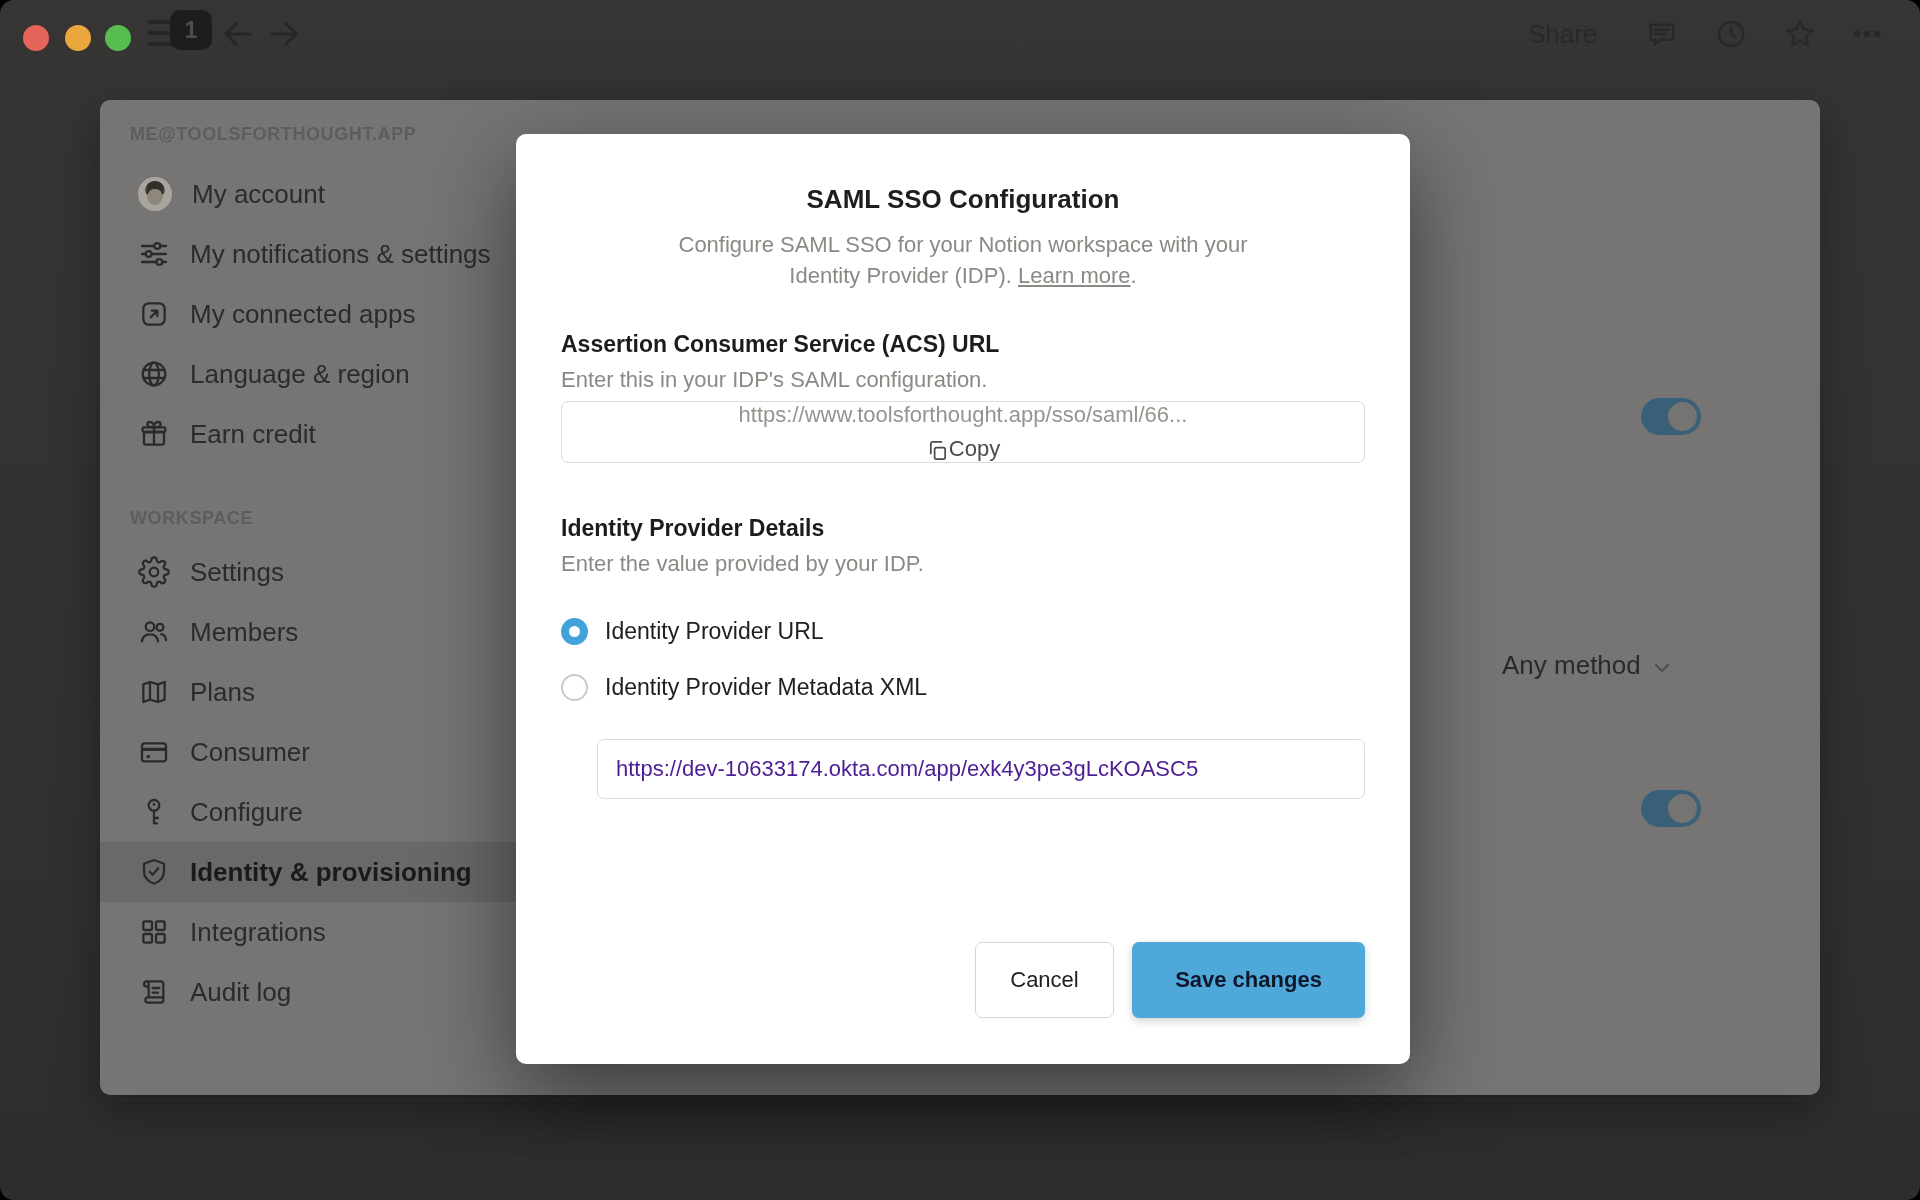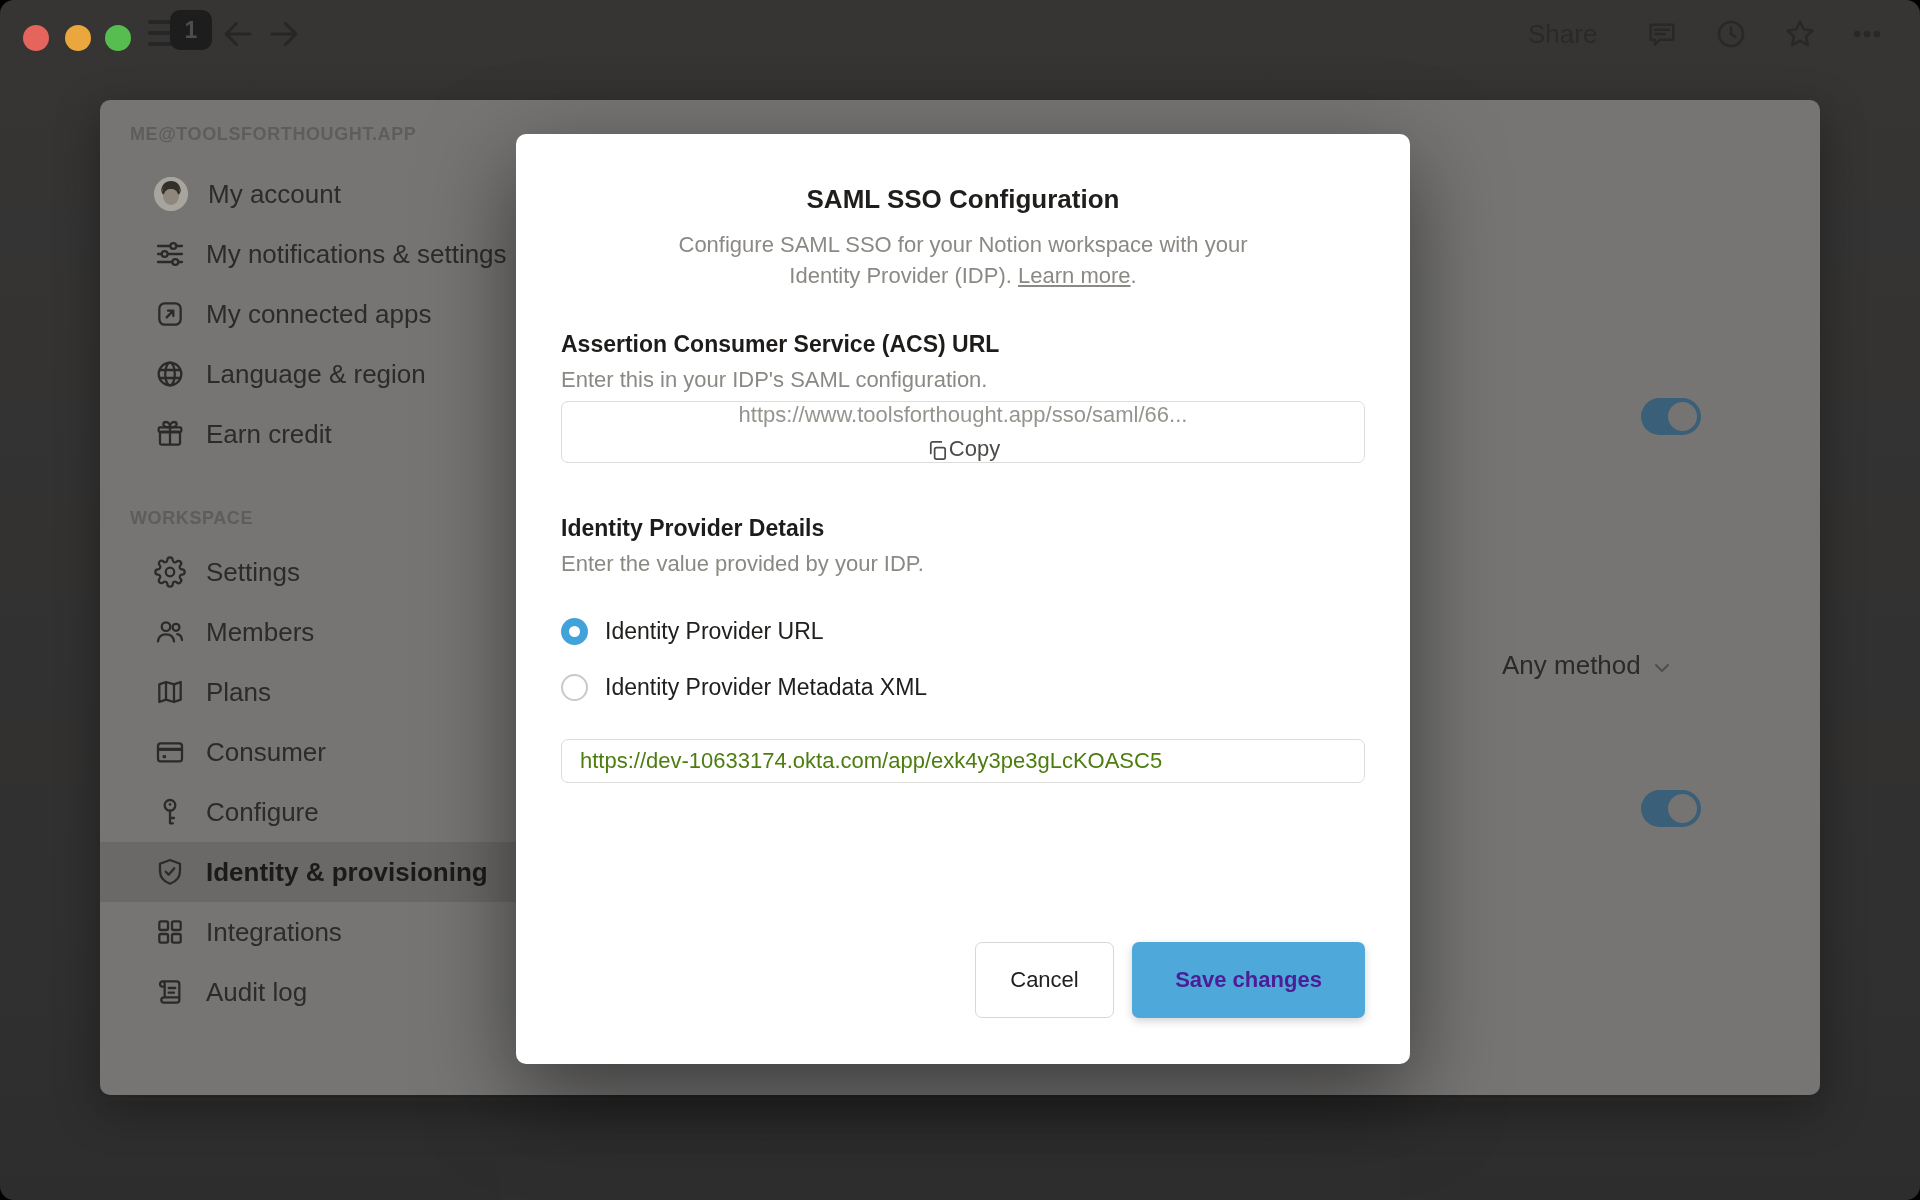--- a/index.html
+++ b/index.html
@@ -21,21 +21,21 @@
 
   
   .settings-panel { position:absolute; left:100px; top:100px; width:1720px; height:995px; background:#767574; border-radius:10px; box-shadow:0 14px 44px rgba(0,0,0,.35); }
   .sidebar { position:absolute; left:0; top:0; width:440px; height:100%; }
   .side-header { position:absolute; left:30px; font-size:18px; font-weight:600; letter-spacing:.6px; color:#5e5d5c; }
   .acct-header { top:24px; }
   .ws-header { top:408px; }
   .rows { position:absolute; left:0; right:0; }
   .rows.acct { top:64px; }
   .rows.ws { top:442px; }
-  .row { height:60px; display:flex; align-items:center; padding-left:54px; gap:20px; color:#2c2b2a; font-size:26px; white-space:nowrap; }
+  .row { height:60px; display:flex; align-items:center; padding-left:38px; gap:20px; color:#2c2b2a; font-size:26px; white-space:nowrap; }
   .row .icn { width:32px; height:32px; flex:0 0 32px; color:#2b2a29; display:flex; align-items:center; justify-content:center; }
   .row.selected { background:#6a6968; font-weight:700; color:#1b1a19; }
   .avatar { width:34px; height:34px; border-radius:50%; overflow:hidden; background:#a8a49e; flex:0 0 34px; }
   .bgtoggle { position:absolute; width:60px; height:37px; border-radius:19px; background:#3a5f78; }
   .bgtoggle .knob { position:absolute; right:4px; top:4px; width:29px; height:29px; border-radius:50%; background:#757473; }
   .any-method { position:absolute; left:1402px; top:550px; display:flex; align-items:center; gap:9px; font-size:26px; color:#2b2a29; }
   .any-method svg { width:24px; height:24px; color:#4f4e4d; margin-top:4px; }
   .page-notch { position:absolute; left:500px; top:1155px; width:900px; height:45px; border-radius:14px 14px 0 0; background:#2f2e2e; }
   .panel-underline { position:absolute; left:100px; top:1098px; width:1720px; height:3px; background:#2a2929; opacity:.5; }
 
@@ -52,25 +52,25 @@
   .copy-btn { display:flex; align-items:flex-end; color:#4c4b49; font-size:22px; cursor:pointer; }
   .copy-btn svg { width:23px; height:23px; }
   .idp-heading { margin-top:52px; }
   .radio-row { display:flex; align-items:center; gap:17px; height:56px; }
   .radio-row.first { margin-top:26px; }
   .radio { width:27px; height:27px; border-radius:50%; flex:0 0 27px; position:relative; }
   .radio.on { background:#42a3db; }
   .radio.on::after { content:""; position:absolute; left:8px; top:8px; width:11px; height:11px; border-radius:50%; background:#fff; }
   .radio.off { border:2px solid #c9c9c7; background:#fff; }
   .radio-label { font-size:23px; color:#21201e; }
-  .idp-input { margin-top:24px; height:44px; border:1.5px solid #dcdcda; border-radius:7px; display:flex; align-items:center; padding:0 18px; font-size:22px; color:#4d7c0f; white-space:nowrap; overflow:hidden; }
+  .idp-input { margin-top:24px; height:60px; border:1.5px solid #dcdcda; border-radius:7px; display:flex; align-items:center; padding:0 18px; font-size:22px; color:#4c1d95; white-space:nowrap; overflow:hidden;margin-left:36px; }
   .footer { position:absolute; right:45px; bottom:46px; display:flex; gap:18px; }
   .btn { height:76px; border-radius:7px; font-size:22px; display:flex; align-items:center; justify-content:center; cursor:pointer; font-family:"Liberation Sans", sans-serif; }
   .btn.cancel { width:139px; background:#fff; border:1.5px solid #d7d7d5; color:#21201e; }
-  .btn.save { width:233px; background:#4fa8da; border:none; color:#4c1d95; font-weight:700; box-shadow:0 3px 8px rgba(0,0,0,.18); }
+  .btn.save { width:233px; background:#4fa8da; border:none; color:#0f172a; font-weight:700; box-shadow:0 3px 8px rgba(0,0,0,.18); }
   svg { display:block; }
 </style>
 </head>
 <body>
 
 <div class="screen">
 
   <div class="titlebar">
     <span class="tl red"></span>
     <span class="tl yellow"></span>

